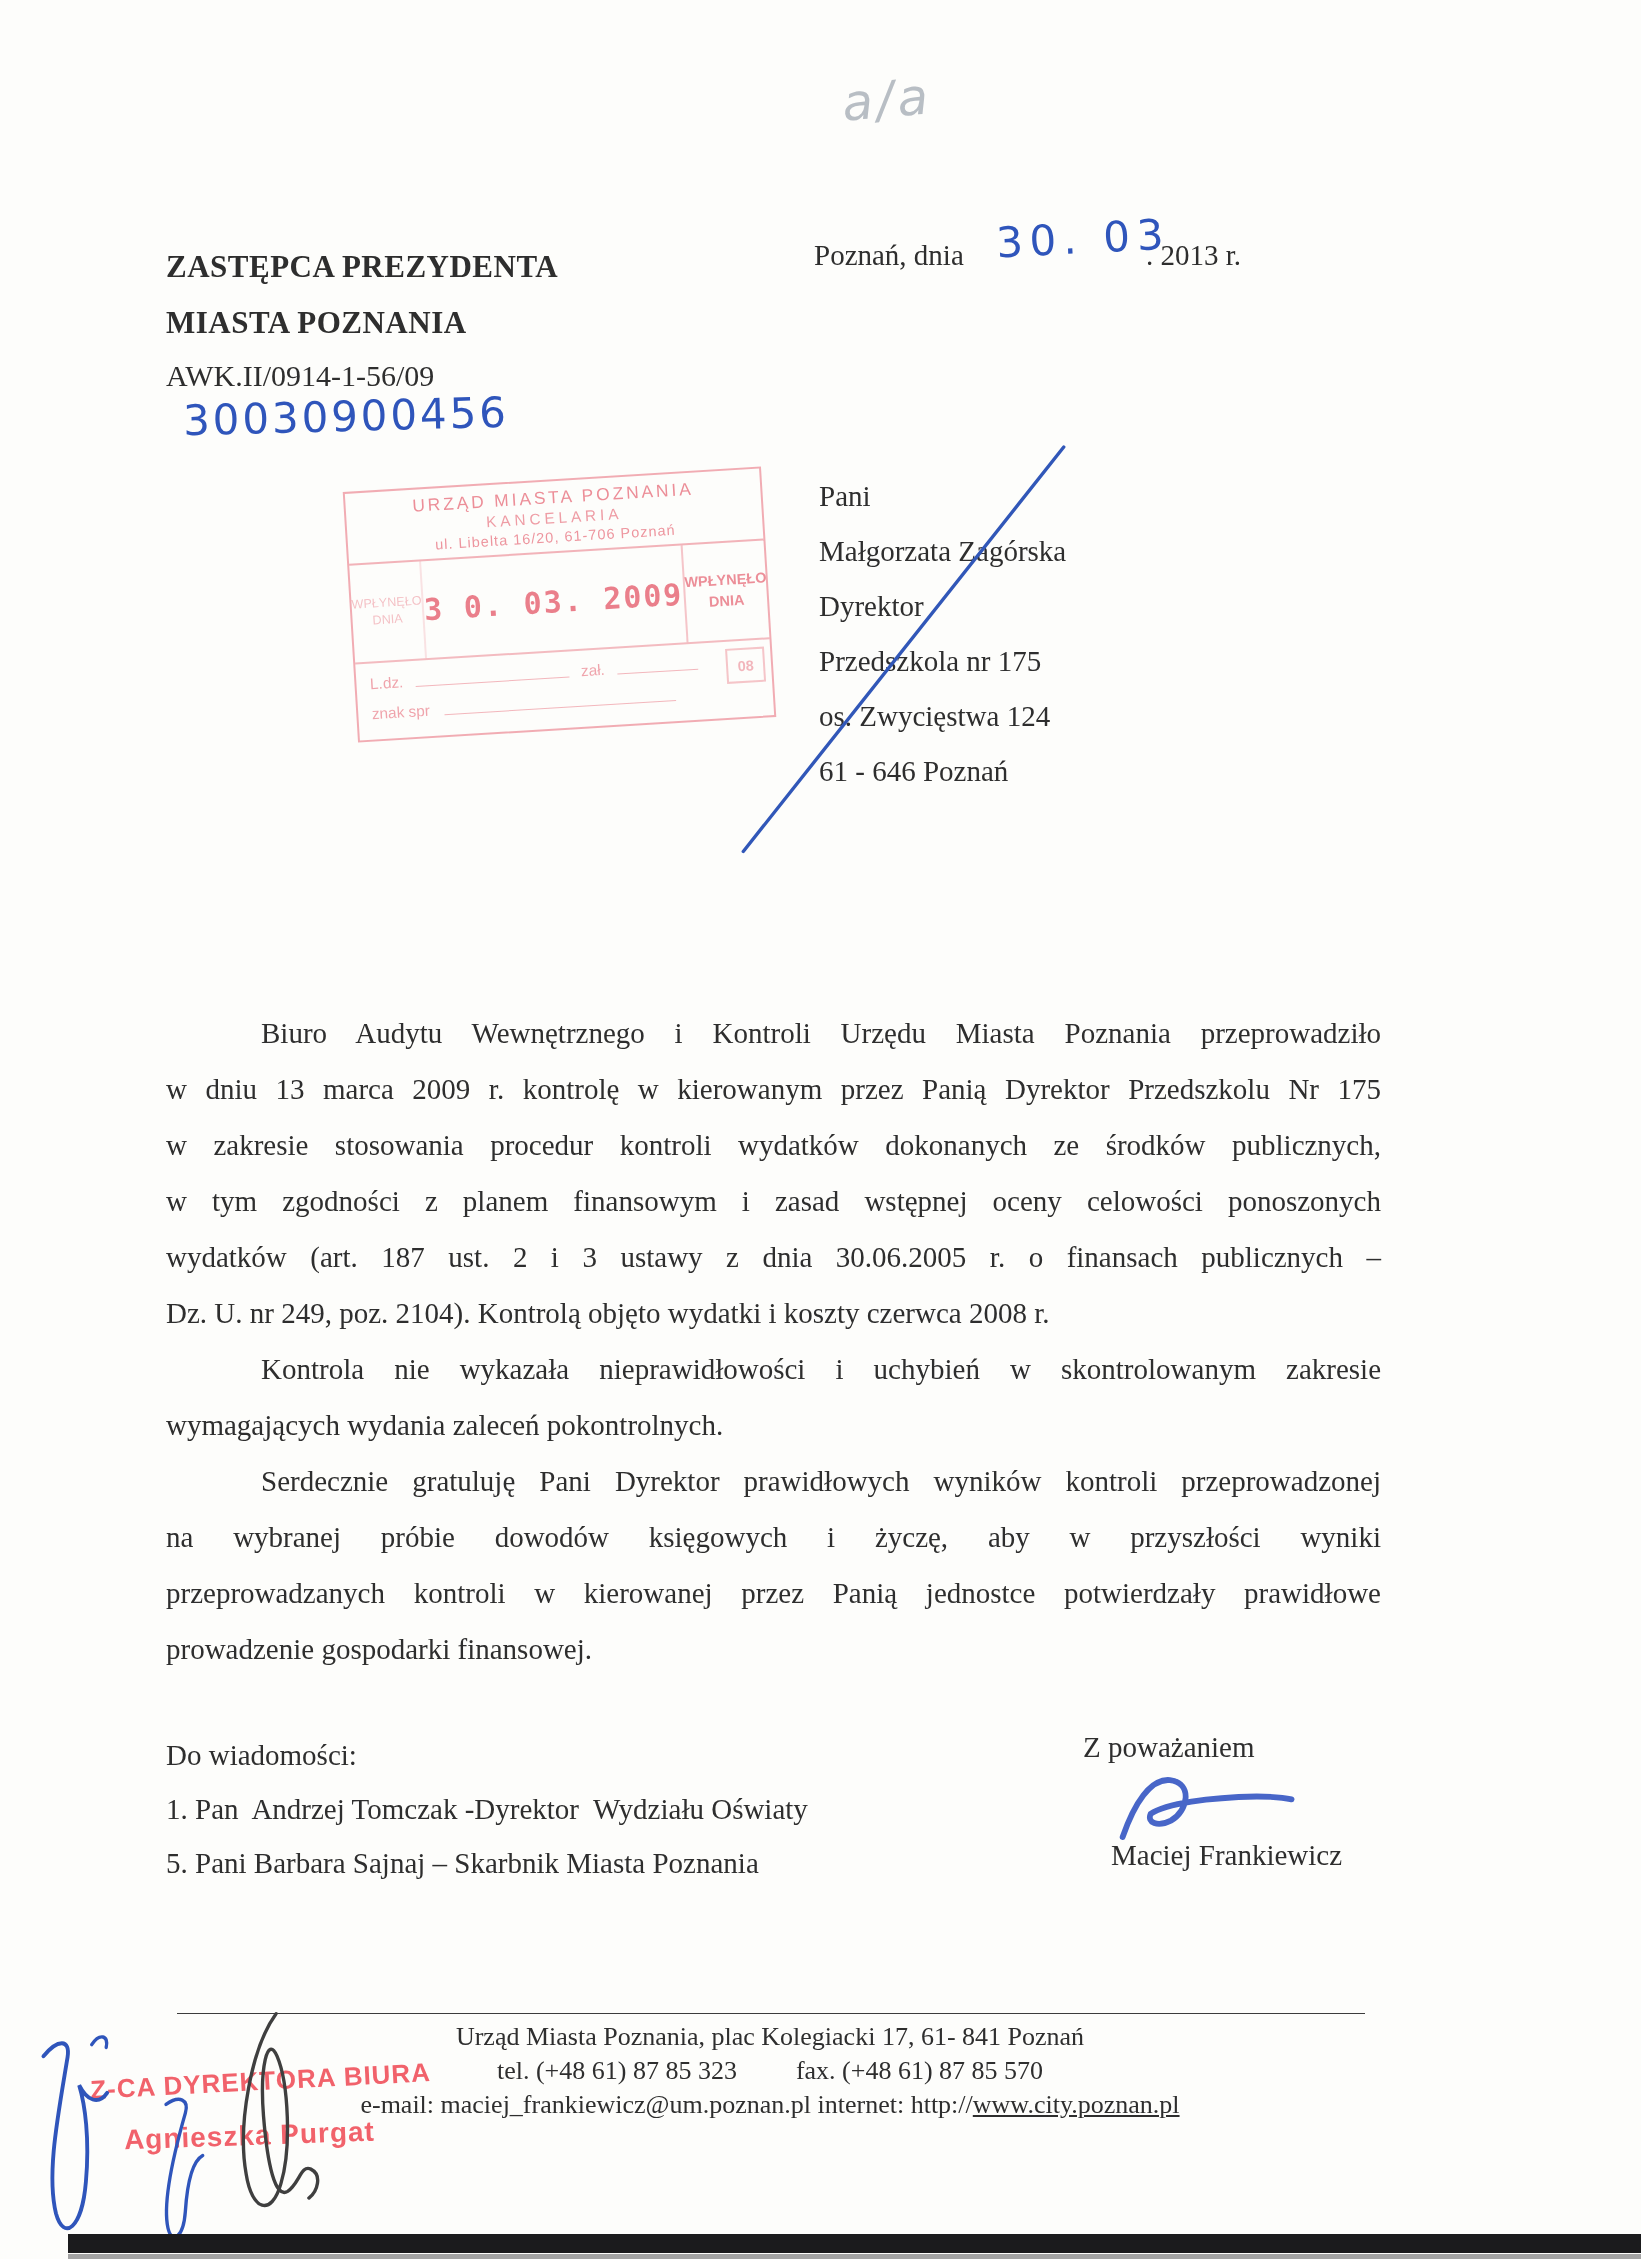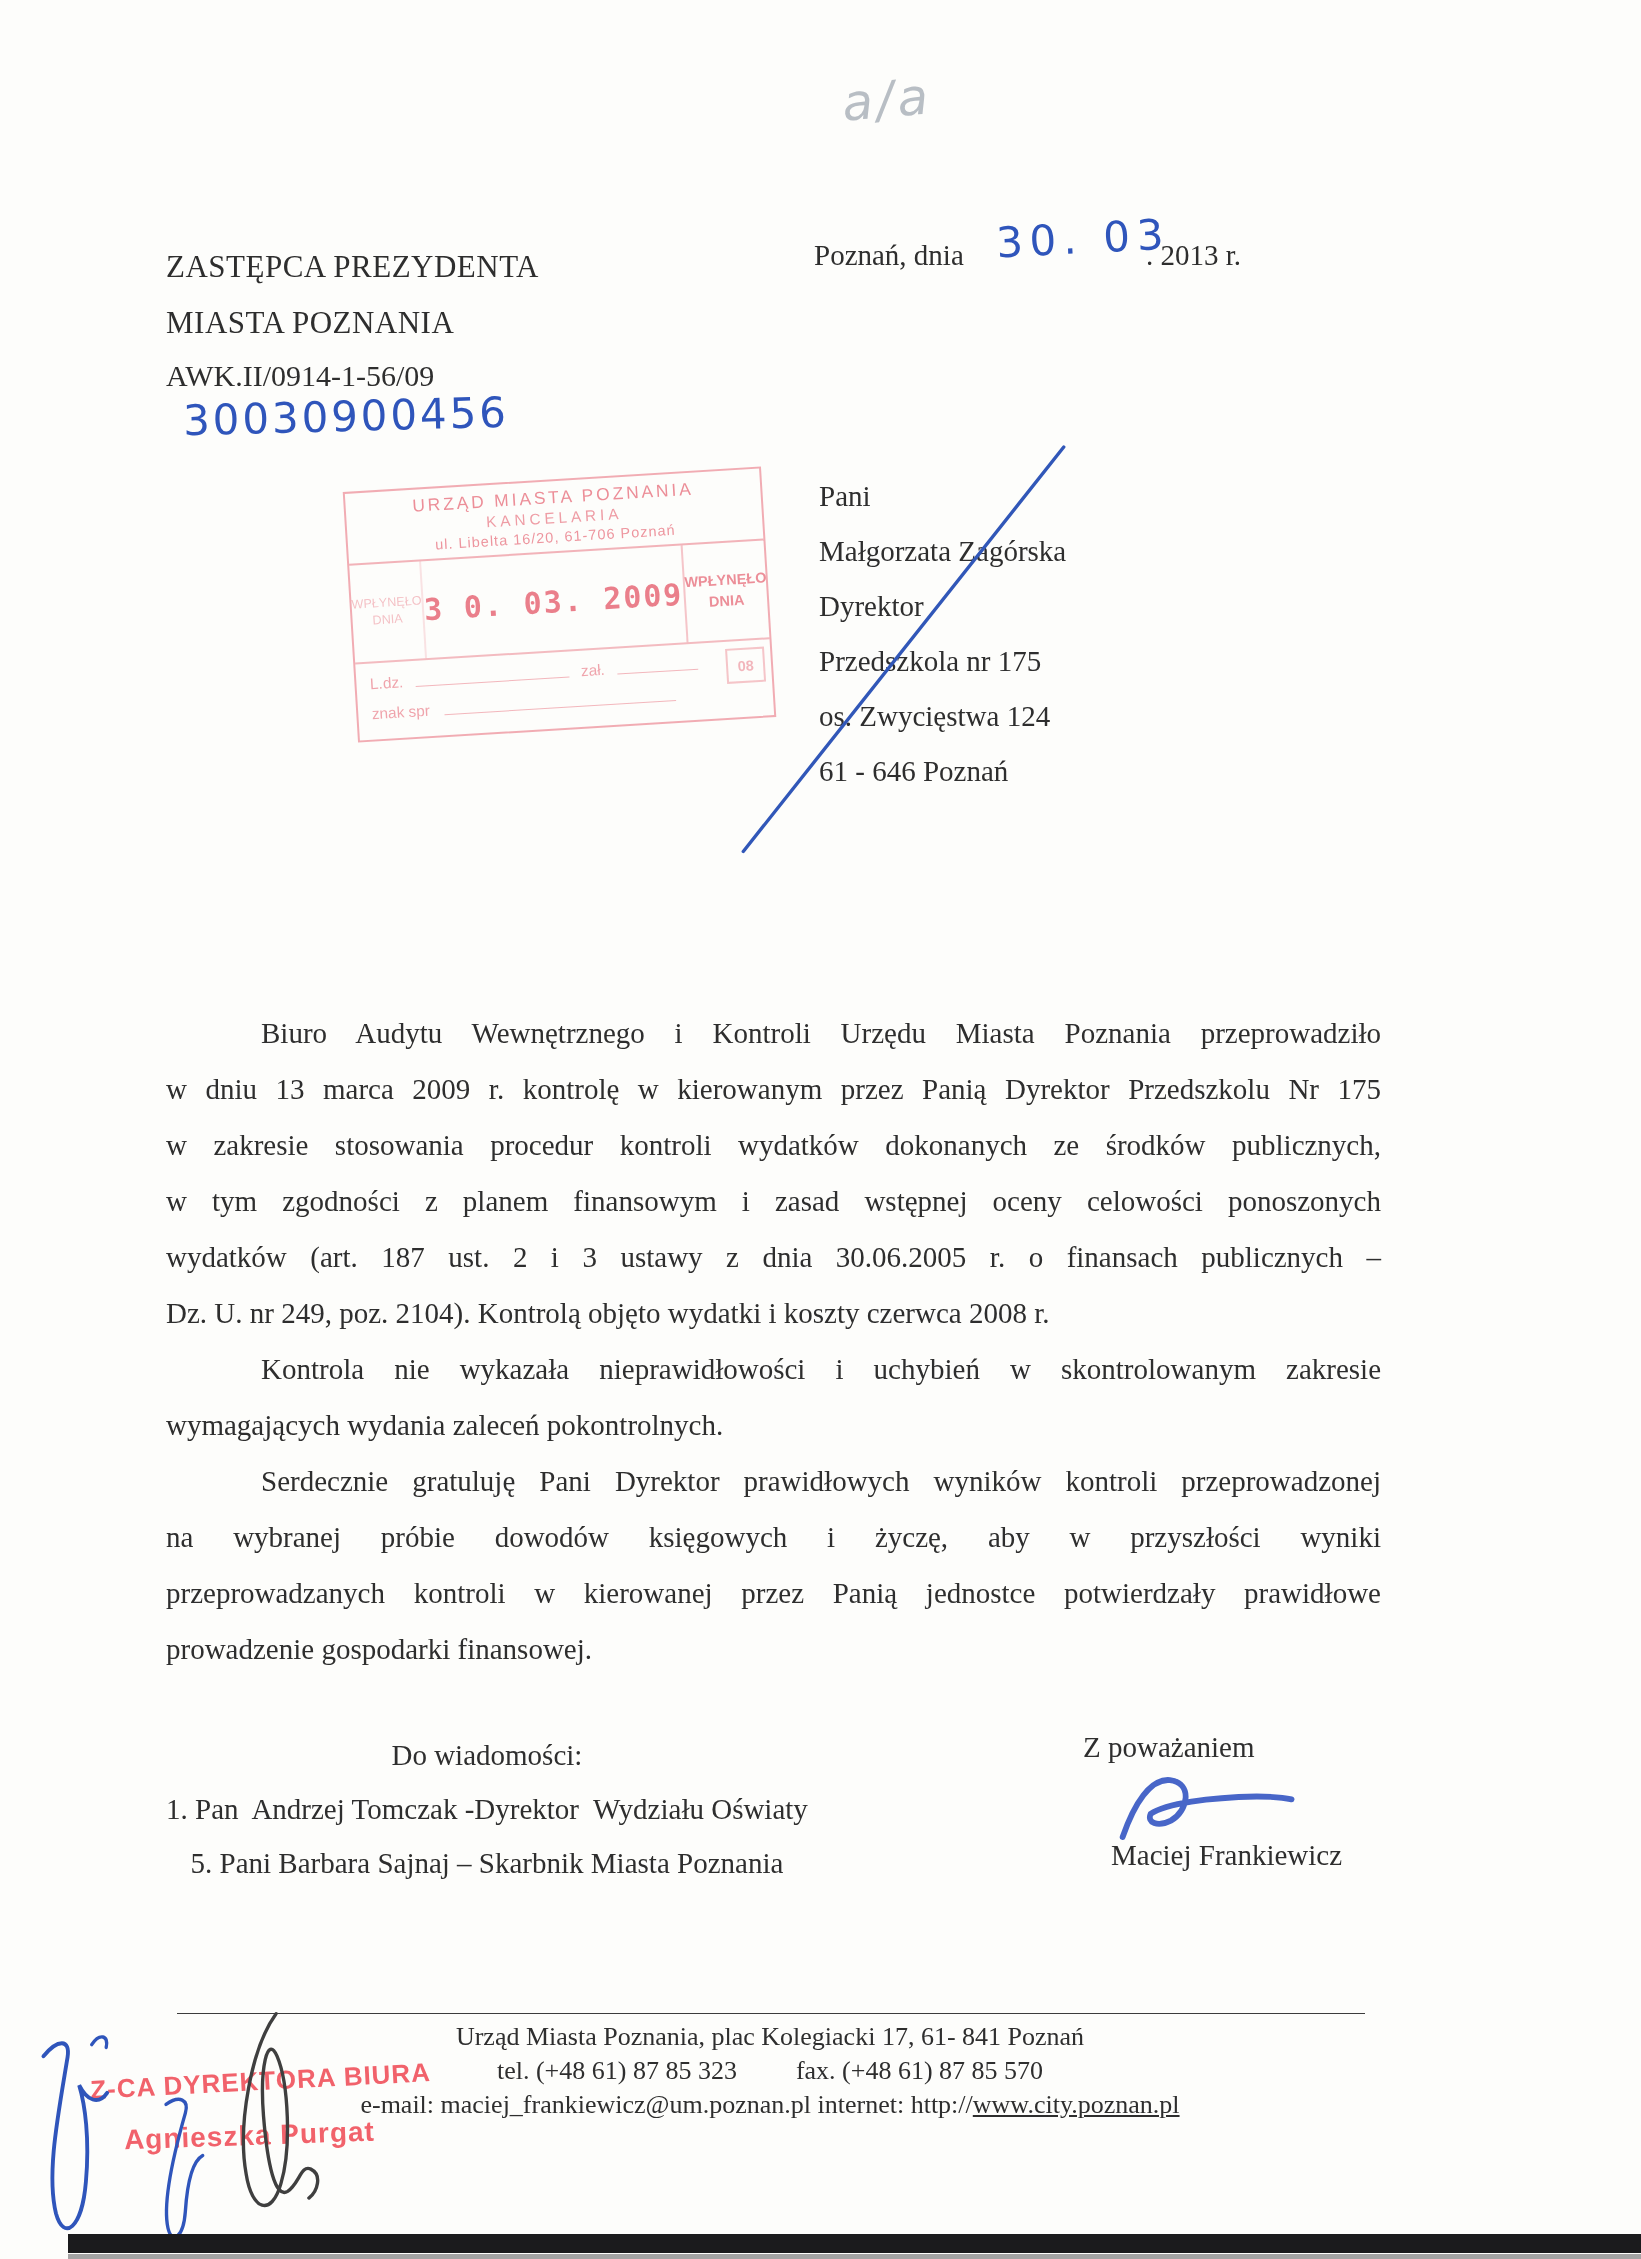--- a/index.html
+++ b/index.html
@@ -1,21 +1,21 @@
 <!DOCTYPE html>
 <html><head>
 <meta charset="utf-8">
 <style>
   html,body{margin:0;padding:0;background:#e8e8e8;}
   .page{position:relative;width:1641px;height:2259px;background:#fdfdfb;overflow:hidden;
         font-family:"Liberation Serif", serif;color:#2e2e2e;}
   .abs{position:absolute;}
 
   
-  .sender{left:166px;font-weight:normal;font-size:31px;letter-spacing:0.5px;}
+  .sender{left:166px;font-weight:bold;font-size:31px;letter-spacing:0.5px;}
   .refnum{left:166px;top:359px;font-size:30px;}
   .dateline{left:814px;top:239px;font-size:29px;white-space:nowrap;}
 
   
   .hand-blue{color:#2f55bb;font-family:"DejaVu Sans", sans-serif;}
   .hand-date{left:996px;top:214px;font-size:42px;letter-spacing:6.8px;transform:rotate(-3deg);}
   .hand-num{left:183px;top:392px;font-size:42px;letter-spacing:2.9px;transform:rotate(-1.5deg);}
   .top-note{left:842px;top:71px;font-size:50px;color:#a2a9b2;font-style:italic;
             font-family:"DejaVu Sans", sans-serif;transform:rotate(-5deg);opacity:.75;letter-spacing:3.9px;}
 
@@ -44,21 +44,21 @@
   .sbox{position:absolute;right:5.8px;top:7.7px;width:35px;height:31px;border:2.9px solid rgba(231,106,120,.8);
         font-size:14.5px;font-weight:bold;display:flex;align-items:center;justify-content:center;opacity:.8;}
 
   
   .bodytext{left:166px;top:1005px;width:1215px;font-size:29px;}
   .bline{height:56px;line-height:56px;white-space:normal;}
   .bline.j{text-align:justify;text-align-last:justify;}
   .bline.ind{text-indent:95px;}
 
   
-  .closing-left{left:166px;top:1728px;font-size:29px;text-align:center;}
+  .closing-left{left:166px;top:1728px;font-size:29px;}
   .closing-left div{height:54px;line-height:54px;white-space:pre;}
   .val{left:1083px;top:1728px;font-size:29px;line-height:39px;}
   .signer{left:1079px;top:1836px;font-size:29px;line-height:39px;margin-left:32px;}
 
   
   .footrule{left:177px;top:2013px;width:1188px;border-top:1.9px solid #3c3c3c;}
   .footer{left:174px;top:2020px;width:1192px;text-align:center;font-size:26px;line-height:34px;}
   .flink{text-decoration:underline;}
 
   

